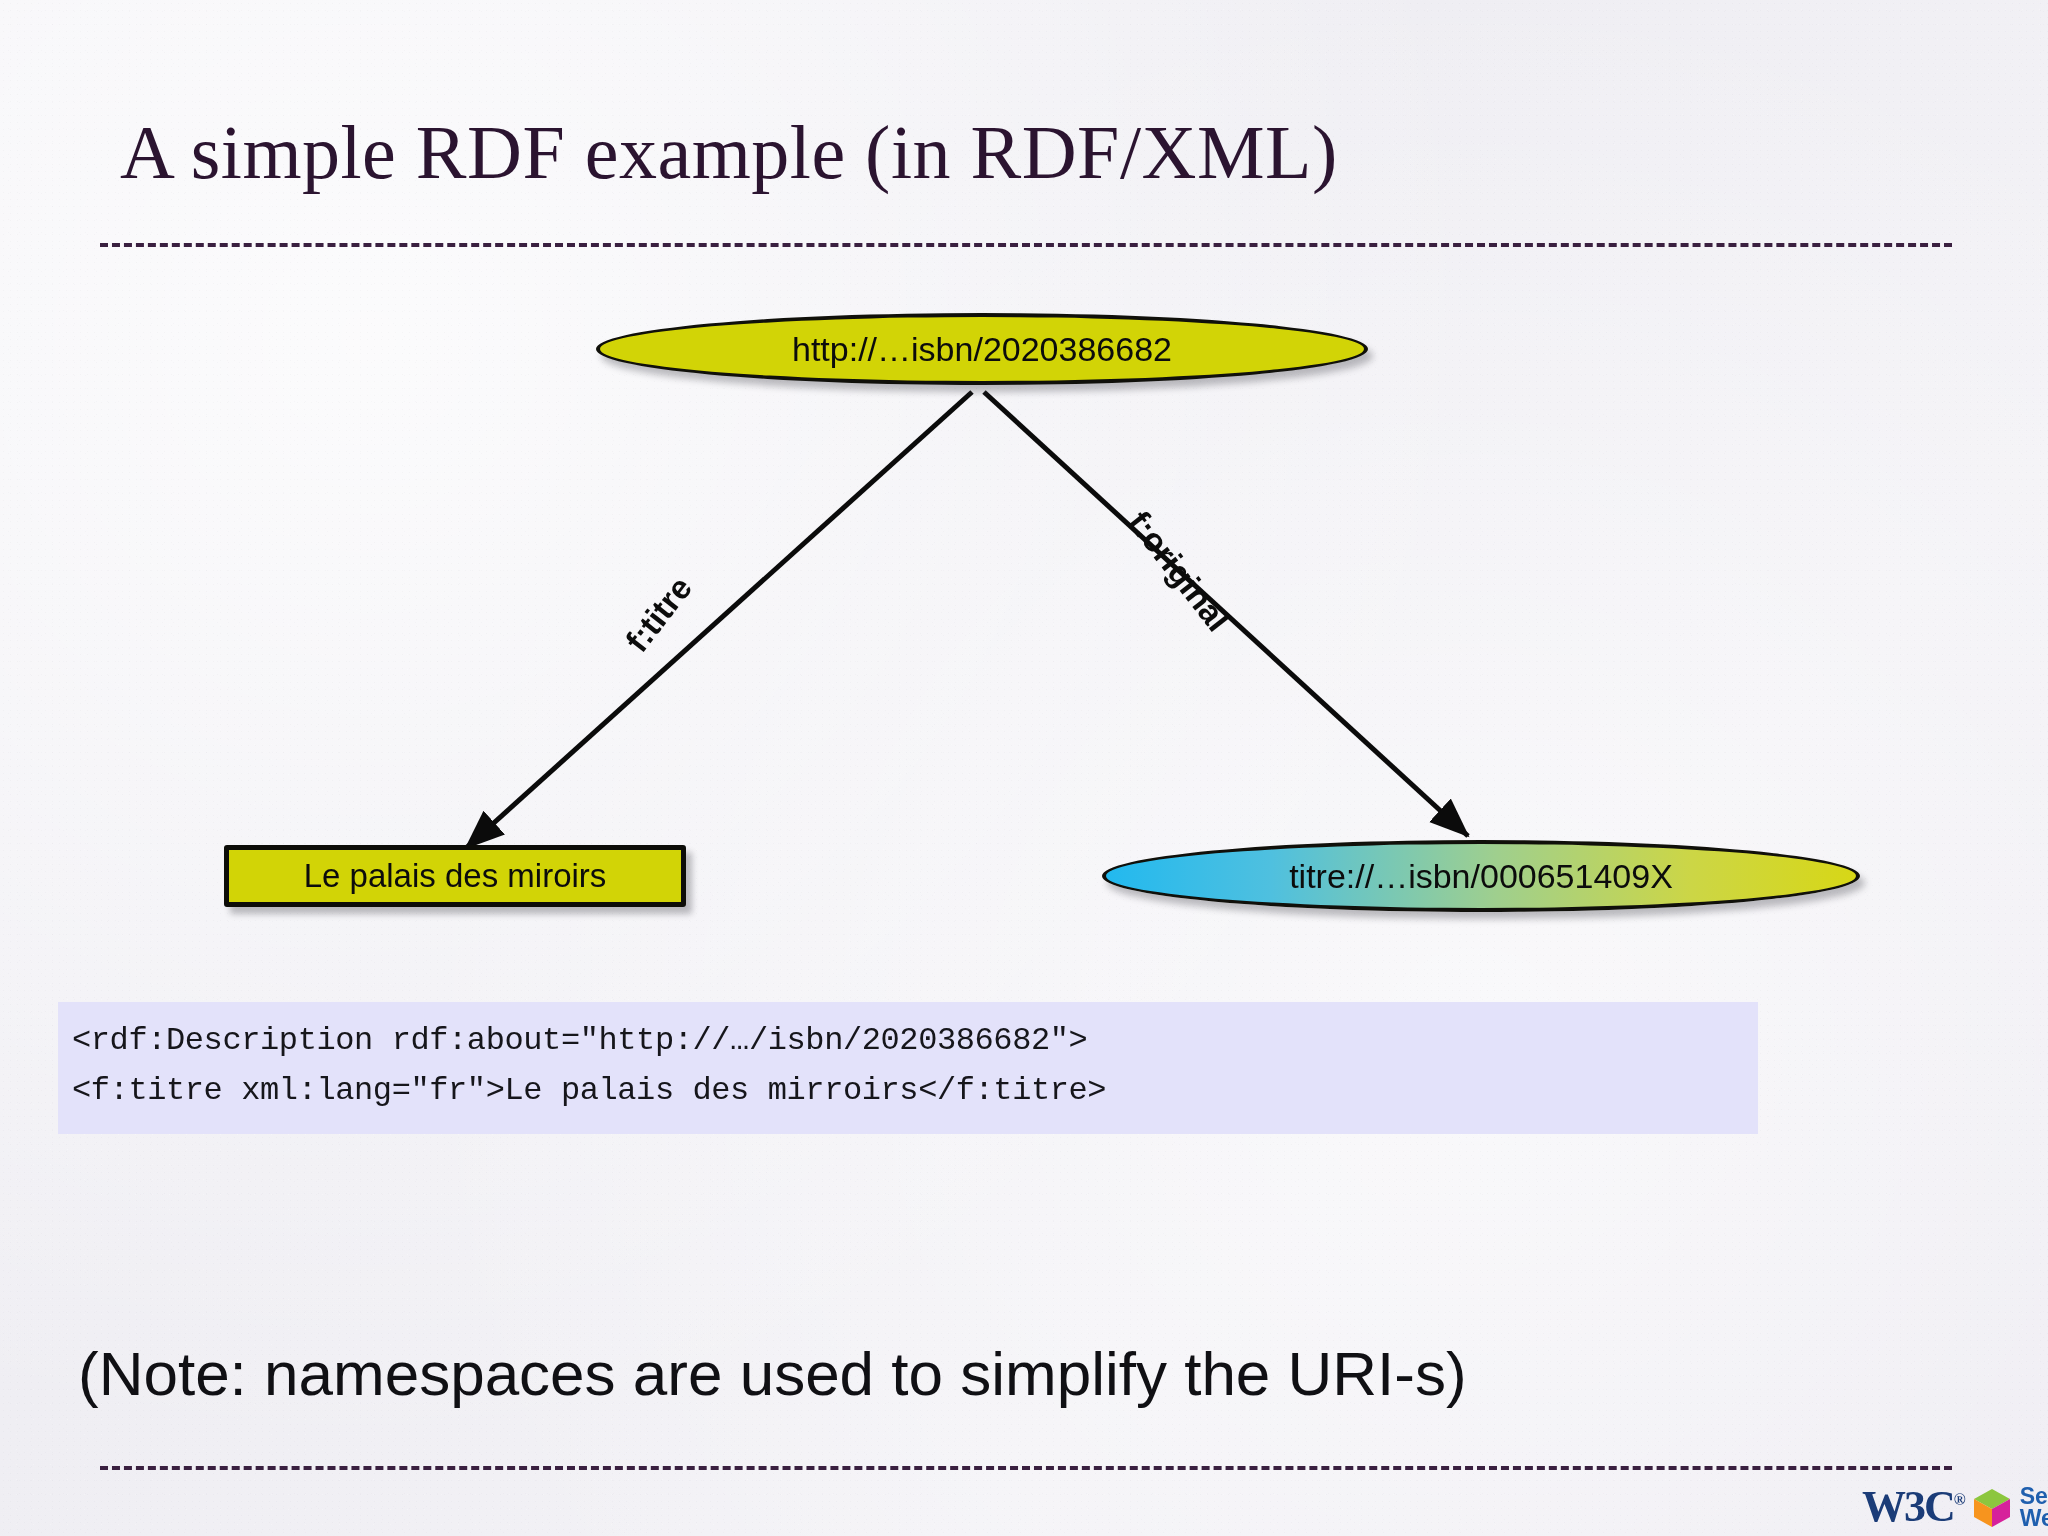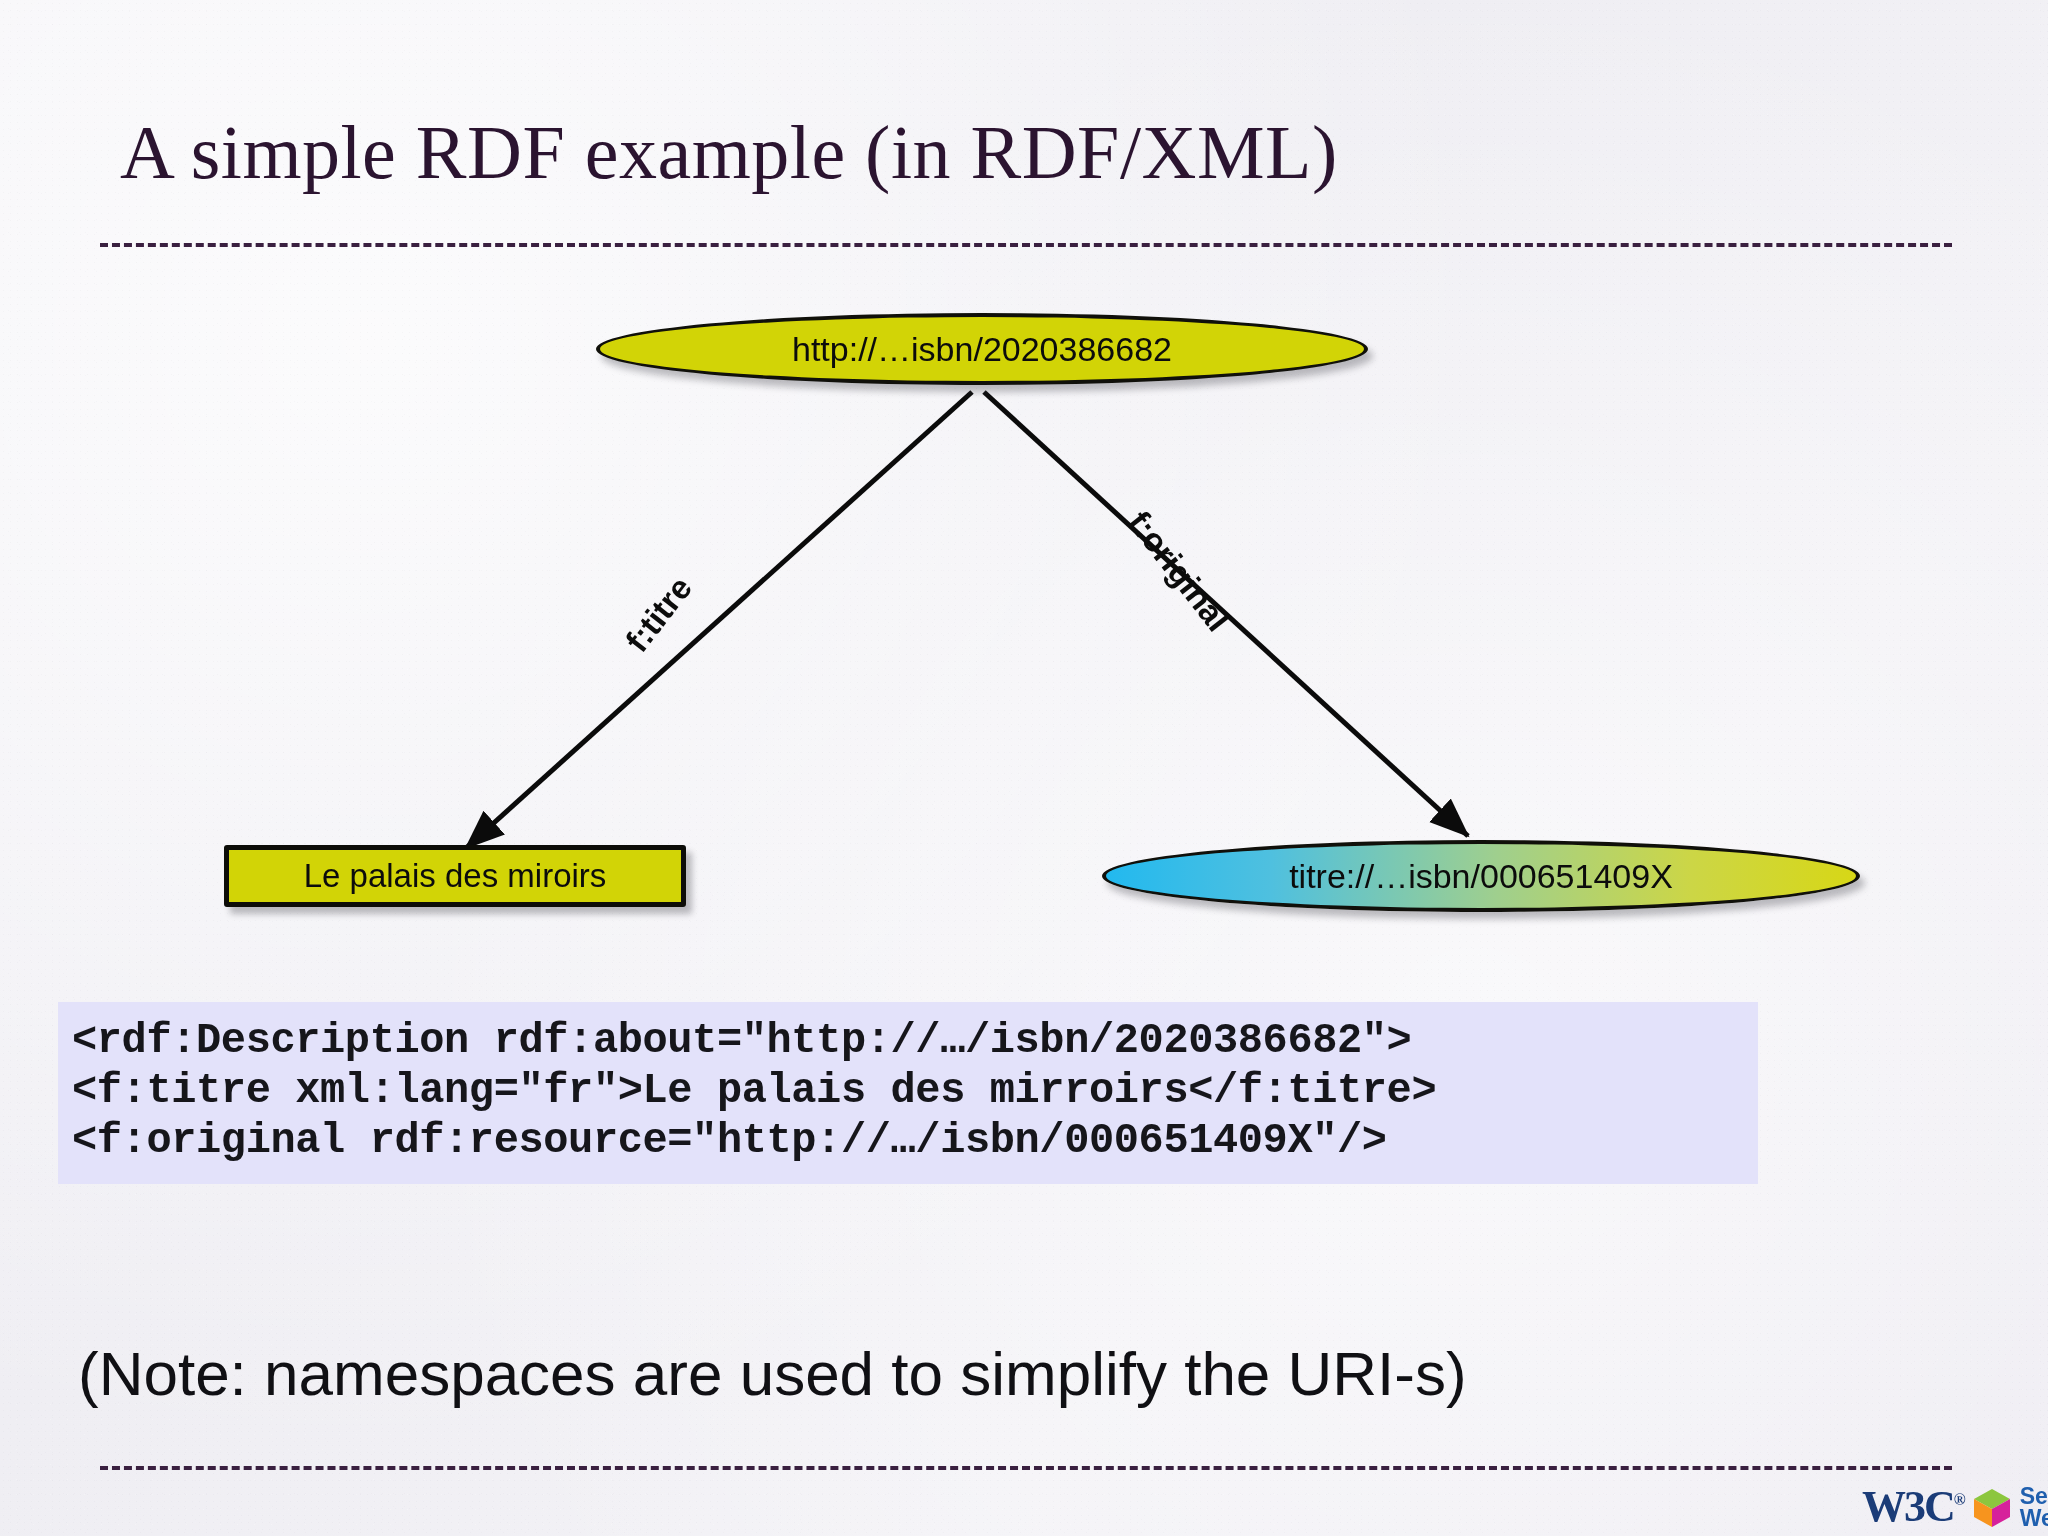--- a/index.html
+++ b/index.html
@@ -157,22 +157,22 @@
     left: 58px;
     top: 1002px;
     width: 1700px;
     padding: 14px 0 18px 14px;
     background: #e3e2fa;
     box-sizing: border-box;
   }
 
   .code-line {
     font-family: "Liberation Mono", "DejaVu Sans Mono", monospace;
-    font-weight: bold;
-    font-size: 42px;
+    font-weight: normal;
+    font-size: 32px;
     line-height: 50px;
     color: #16161b;
     white-space: pre;
     letter-spacing: -0.4px;
   }
 
   
   .note {
     position: absolute;
     left: 78px;
@@ -252,21 +252,20 @@
   <div class="node node-object">
     <span>titre://…isbn/000651409X</span>
   </div>
 
   <div class="edge-label edge-label-titre">f:titre</div>
   <div class="edge-label edge-label-original">f:original</div>
 
   <div class="code-block">
     <div class="code-line">&lt;rdf:Description rdf:about="http://…/isbn/2020386682"&gt;</div>
     <div class="code-line">&lt;f:titre xml:lang="fr"&gt;Le palais des mirroirs&lt;/f:titre&gt;</div>
-    <div class="code-line">&lt;f:original rdf:resource="http://…/isbn/000651409X"/&gt;</div>
   </div>
 
   <div class="note">(Note: namespaces are used to simplify the URI-s)</div>
 
   <div class="footer-rule"></div>
 
   <div class="footer-logos">
     <div class="w3c-logo">
       <span>W3C</span><sup>®</sup>
     </div>

